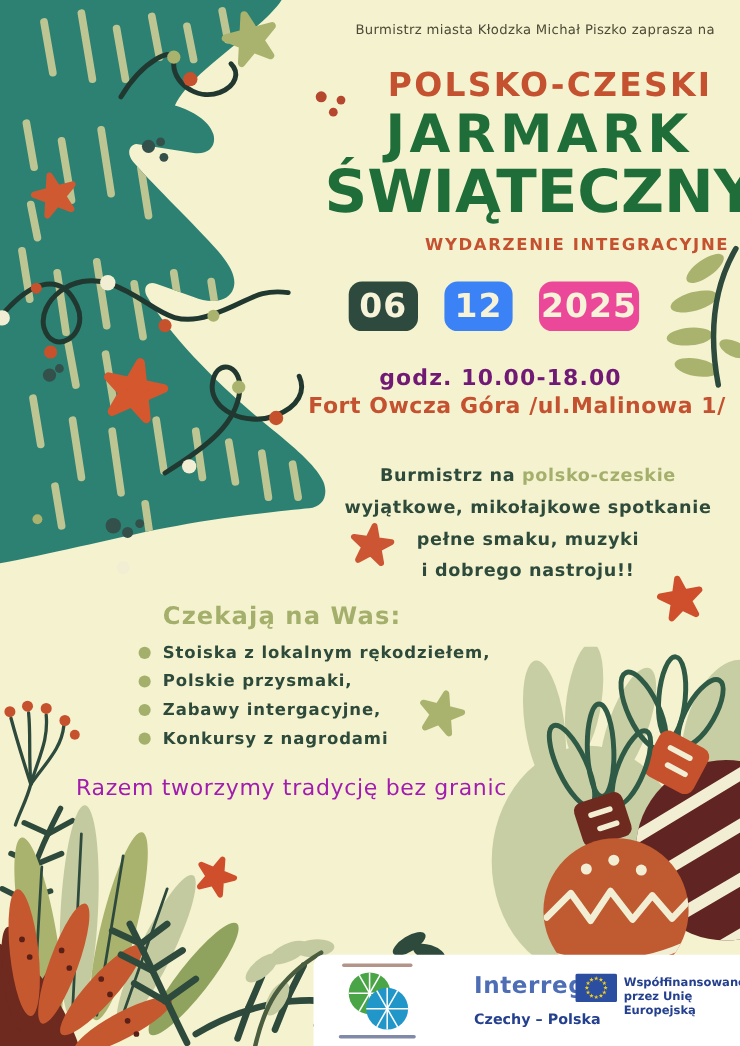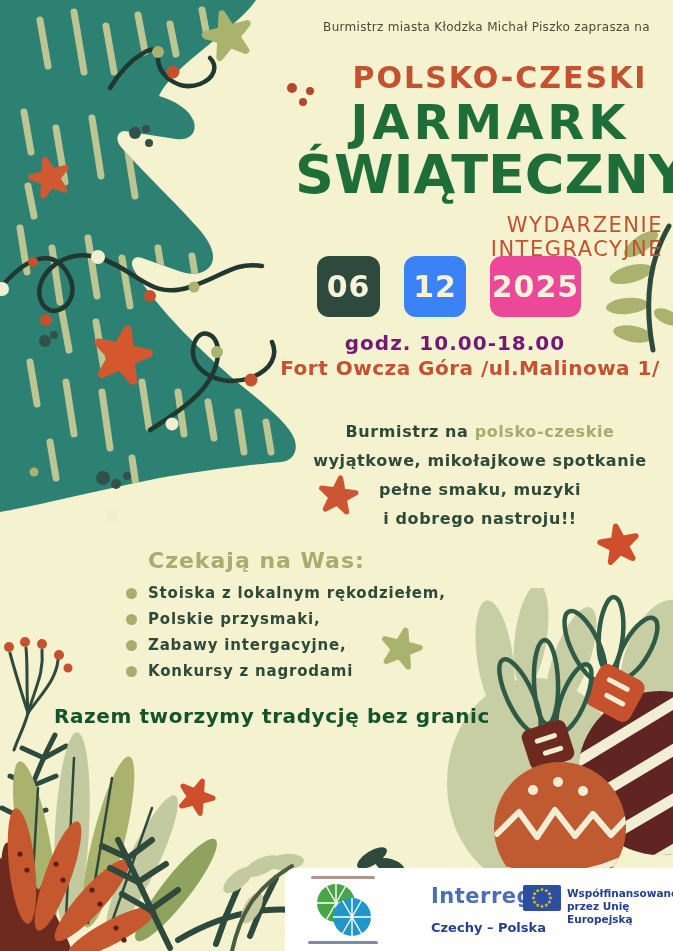--- a/index.html
+++ b/index.html
@@ -13,24 +13,24 @@
   
   .invite{left:300px;top:20px;width:373px;text-align:center;
     font-size:12px;font-weight:500;letter-spacing:.3px;color:#4c4a36;z-index:3;}
   .title-top{left:300px;top:60px;width:400px;text-align:center;
     font-size:30px;font-weight:bold;letter-spacing:2px;color:#c4512f;z-index:3;}
   .title-main{left:300px;top:98px;width:380px;text-align:center;
     font-size:48px;font-weight:bold;letter-spacing:4px;color:#1f6e3a;line-height:1;z-index:3;}
   .title-main2{left:295px;top:148px;width:384px;text-align:center;
     font-size:54px;font-weight:bold;letter-spacing:0px;color:#1f6e3a;line-height:1;z-index:3;}
   .subtitle{left:340px;top:213px;width:333px;text-align:right;padding-right:10px;box-sizing:border-box;
-    font-size:21px;font-weight:normal;letter-spacing:1.5px;color:#c4512f;z-index:3;}
+    font-size:15px;font-weight:bold;letter-spacing:1.5px;color:#c4512f;z-index:3;}
 
   .badges{left:317px;top:256px;display:flex;gap:24px;z-index:3;}
-  .badge{height:61px;border-radius:12px;display:flex;align-items:center;justify-content:center;
+  .badge{height:45px;border-radius:12px;display:flex;align-items:center;justify-content:center;
     color:#f6f3d8;font-size:30px;font-weight:bold;letter-spacing:1px;}
   .badge.day{width:63px;background:#2e4a3f;}
   .badge.month{width:62px;background:#3b82f6;}
   .badge.year{width:91px;background:#ec4899;}
 
   .time-line{left:300px;top:331px;width:310px;text-align:center;
     font-size:20px;font-weight:bold;letter-spacing:1px;color:#701a75;z-index:3;}
   .place-line{left:260px;top:356px;width:420px;text-align:center;
     font-size:20px;font-weight:bold;letter-spacing:.5px;color:#c4512f;z-index:3;}
 
@@ -38,22 +38,22 @@
     font-size:16px;font-weight:bold;letter-spacing:.6px;color:#2d4a3b;line-height:29px;}
   .intro .hl{color:#a3af6a;}
 
   .list-heading{left:148px;top:548px;font-size:22px;font-weight:bold;
     letter-spacing:1px;color:#a3af6a;z-index:3;}
   .bullets{left:126px;top:580px;z-index:3;}
   .bullet-row{display:flex;align-items:center;height:26px;}
   .bullet-dot{width:11px;height:11px;border-radius:50%;background:#a3af6a;margin-right:11px;flex:none;}
   .bullet-label{font-size:15px;font-weight:bold;letter-spacing:.8px;color:#2d4a3b;white-space:nowrap;}
 
-  .slogan{left:40px;top:704px;width:450px;text-align:right;
-    font-size:20px;font-weight:bold;letter-spacing:.6px;color:#14532d;z-index:3;}
+  .slogan{left:40px;top:704px;width:450px;text-align:center;
+    font-size:20px;font-weight:normal;letter-spacing:.6px;color:#a21caf;z-index:3;}
 
   
   .footer{left:285px;top:868px;width:388px;height:83px;background:#ffffff;
     border-top-left-radius:10px;z-index:5;}
   .er-logo{position:absolute;left:16px;top:6px;width:84px;height:72px;
     display:flex;flex-direction:column;align-items:center;justify-content:center;}
   .caption-line{height:3px;border-radius:2px;opacity:.65;}
   .caption-line.top{width:64px;background:#8a5a4a;margin-bottom:2px;}
   .caption-line.bot{width:70px;background:#3d4a7a;margin-top:2px;}
   .interreg-block{position:absolute;left:146px;top:16px;}

